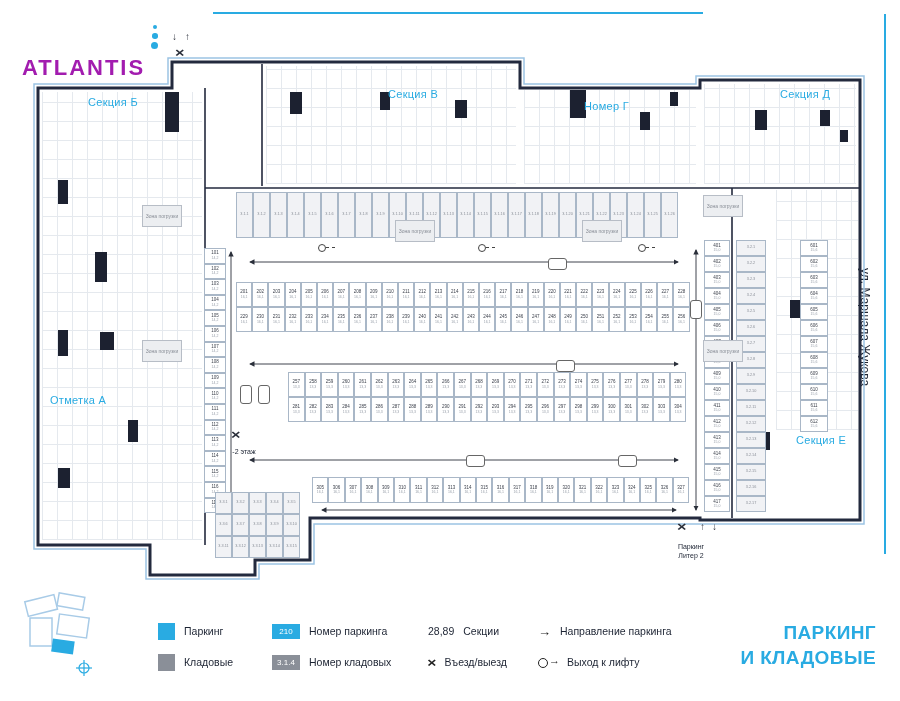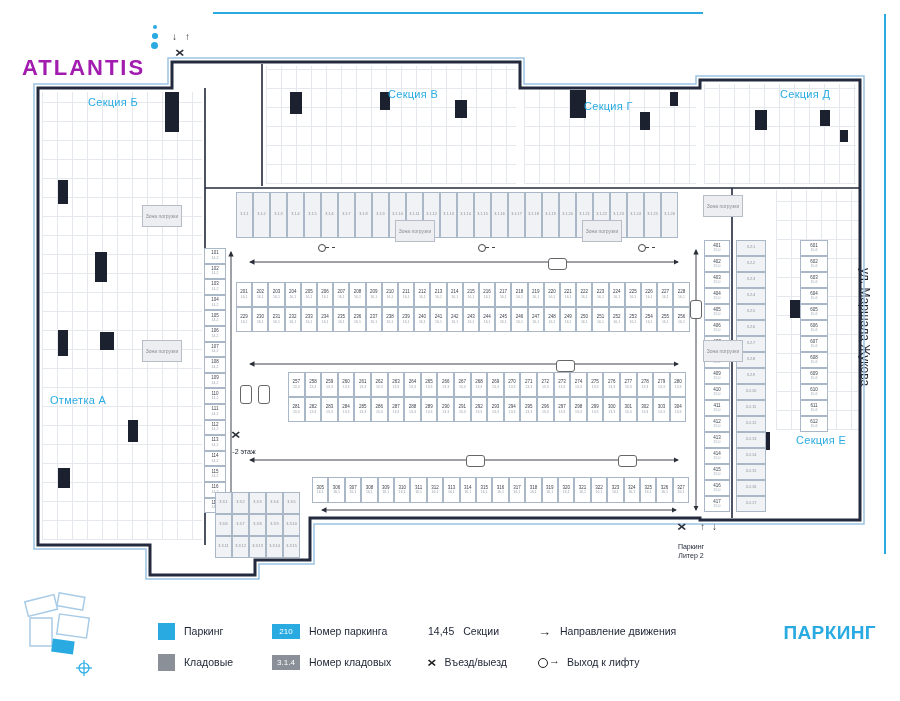--- a/index.html
+++ b/index.html
@@ -127,21 +127,21 @@
         <line x1="250" y1="460" x2="678" y2="460" marker-start="url(#ahs)" marker-end="url(#ah)"></line>
         <line x1="322" y1="510" x2="676" y2="510" marker-start="url(#ahs)" marker-end="url(#ah)"></line>
         <line x1="231" y1="252" x2="231" y2="505" marker-start="url(#ahs)" marker-end="url(#ah)"></line>
         <line x1="696" y1="250" x2="696" y2="510" marker-start="url(#ahs)" marker-end="url(#ah)"></line>
       </g>
     </svg>
 
     <div id="plan-dyn">
         <div class="section-label" style="left: 88px; top: 96px;">Секция Б</div>
         <div class="section-label" style="left: 388px; top: 88px;">Секция В</div>
-        <div class="section-label" style="left: 584px; top: 100px;">Секция Г</div>
+        <div class="section-label" style="left: 584px; top: 100px;">Номер Г</div>
         <div class="section-label" style="left: 780px; top: 88px;">Секция Д</div>
         <div class="section-label" style="left: 50px; top: 394px;">Отметка А</div>
         <div class="section-label" style="left: 796px; top: 434px;">Секция Е</div>
         <div class="zone-box" style="left: 142px; top: 205px;">Зона погрузки</div>
         <div class="zone-box" style="left: 395px; top: 220px;">Зона погрузки</div>
         <div class="zone-box" style="left: 582px; top: 220px;">Зона погрузки</div>
         <div class="zone-box" style="left: 703px; top: 195px;">Зона погрузки</div>
         <div class="zone-box" style="left: 142px; top: 340px;">Зона погрузки</div>
         <div class="zone-box" style="left: 703px; top: 340px;">Зона погрузки</div>
         <div class="stall storage" style="left: 236px; top: 192px; width: 17px; height: 46px;">
@@ -1070,40 +1070,41 @@
       <span class="leg-label">Номер паркинга</span>
     </div>
     <div class="leg-row">
       <span class="numswatch gray">3.1.4</span>
       <span class="leg-label">Номер кладовых</span>
     </div>
   </div>
 
   <div class="leg-col c3">
     <div class="leg-row">
-      <span class="leg-value">14,45</span>
+      <span class="leg-value">28,89</span>
       <span class="leg-label">Секции</span>
     </div>
     <div class="leg-row">
       <span class="leg-sym small-x">×</span>
       <span class="leg-label">Въезд/выезд</span>
     </div>
   </div>
 
   <div class="leg-col c4">
     <div class="leg-row">
       <span class="leg-sym">→</span>
-      <span class="leg-label">Направление движения</span>
+      <span class="leg-label">Направление паркинга</span>
     </div>
     <div class="leg-row">
       <span class="lift-leg">
         <span class="circ"></span>
           <span class="arr">→</span>
       </span>
       <span class="leg-label">Выход к лифту</span>
     </div>
   </div>
 
   <div class="page-title">
     <div>ПАРКИНГ</div>
+    <div>И КЛАДОВЫЕ</div>
   </div>
 
 </div>
 
 </body></html>

